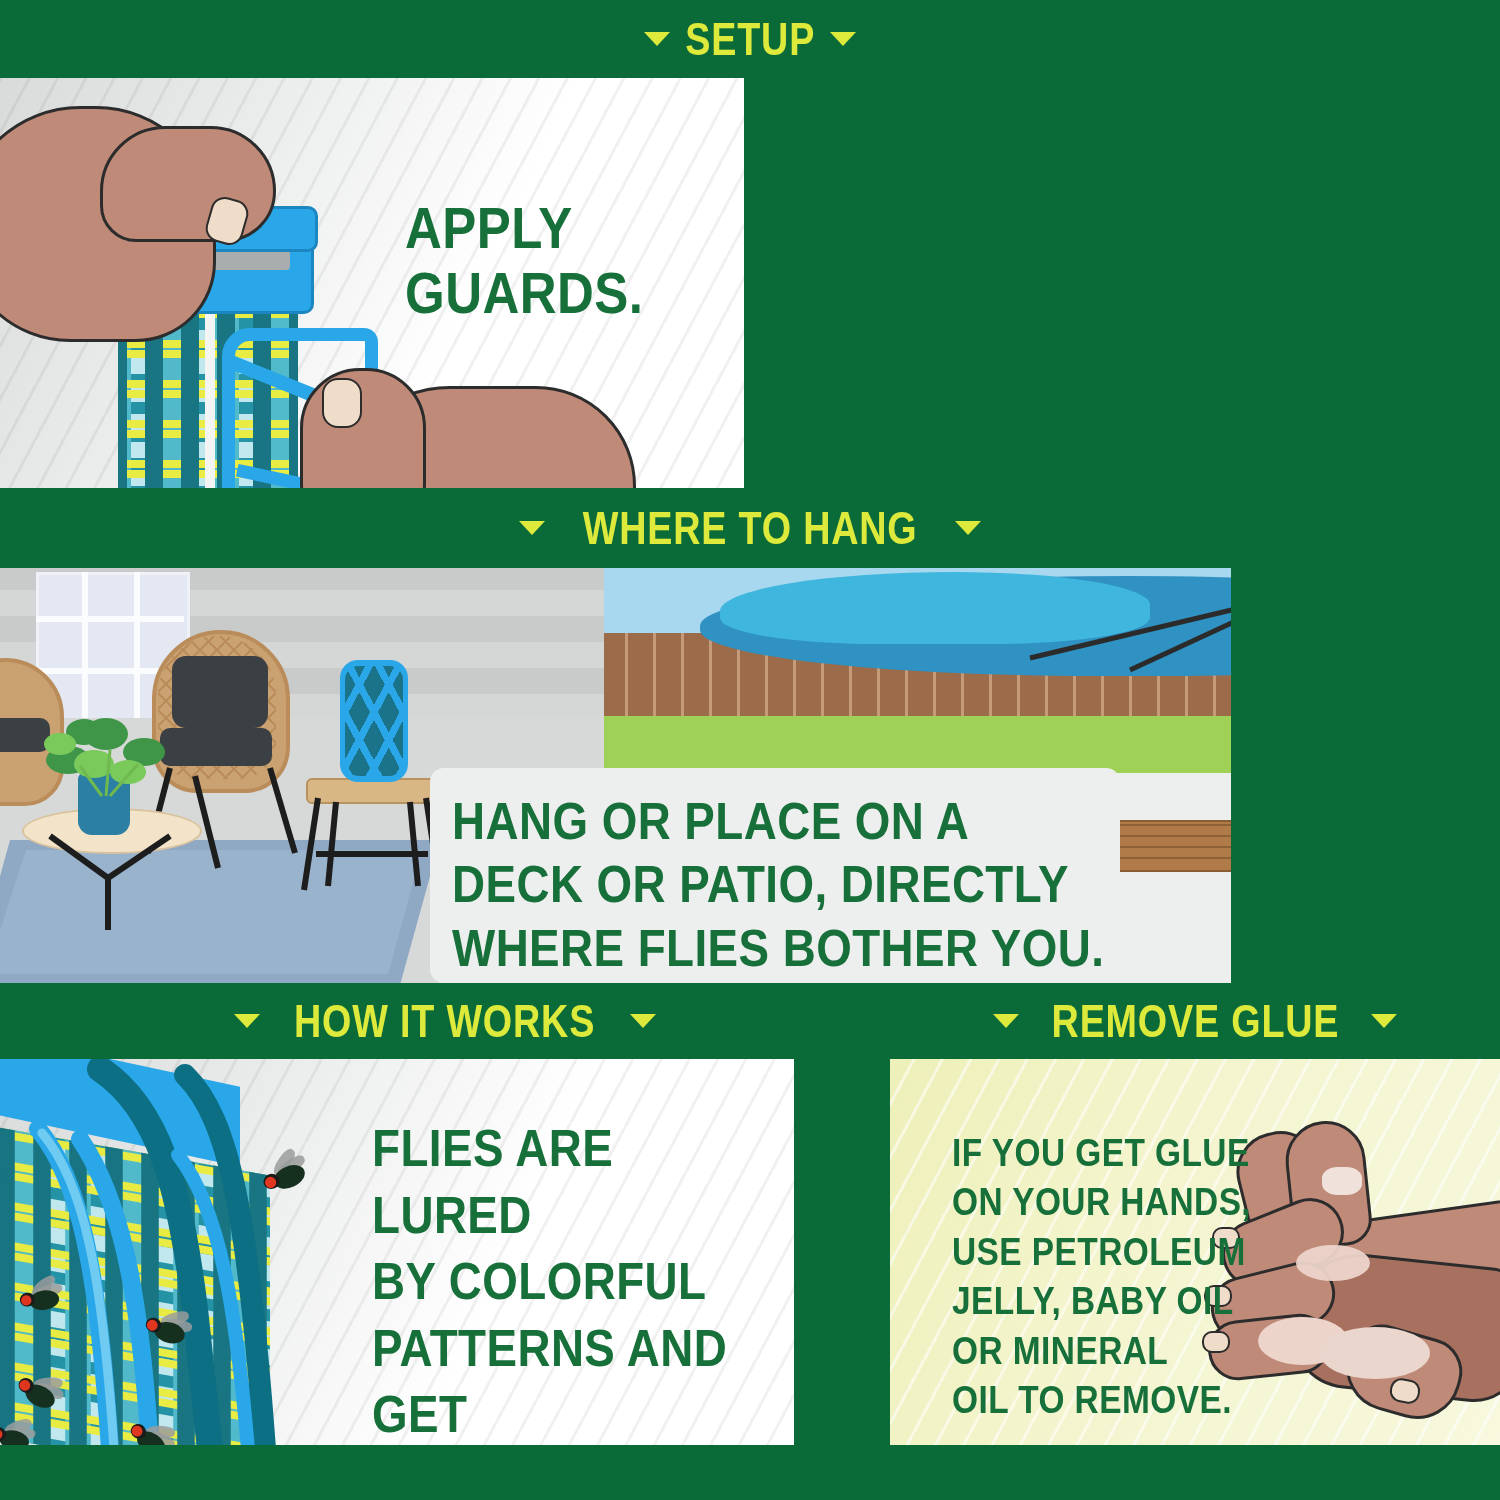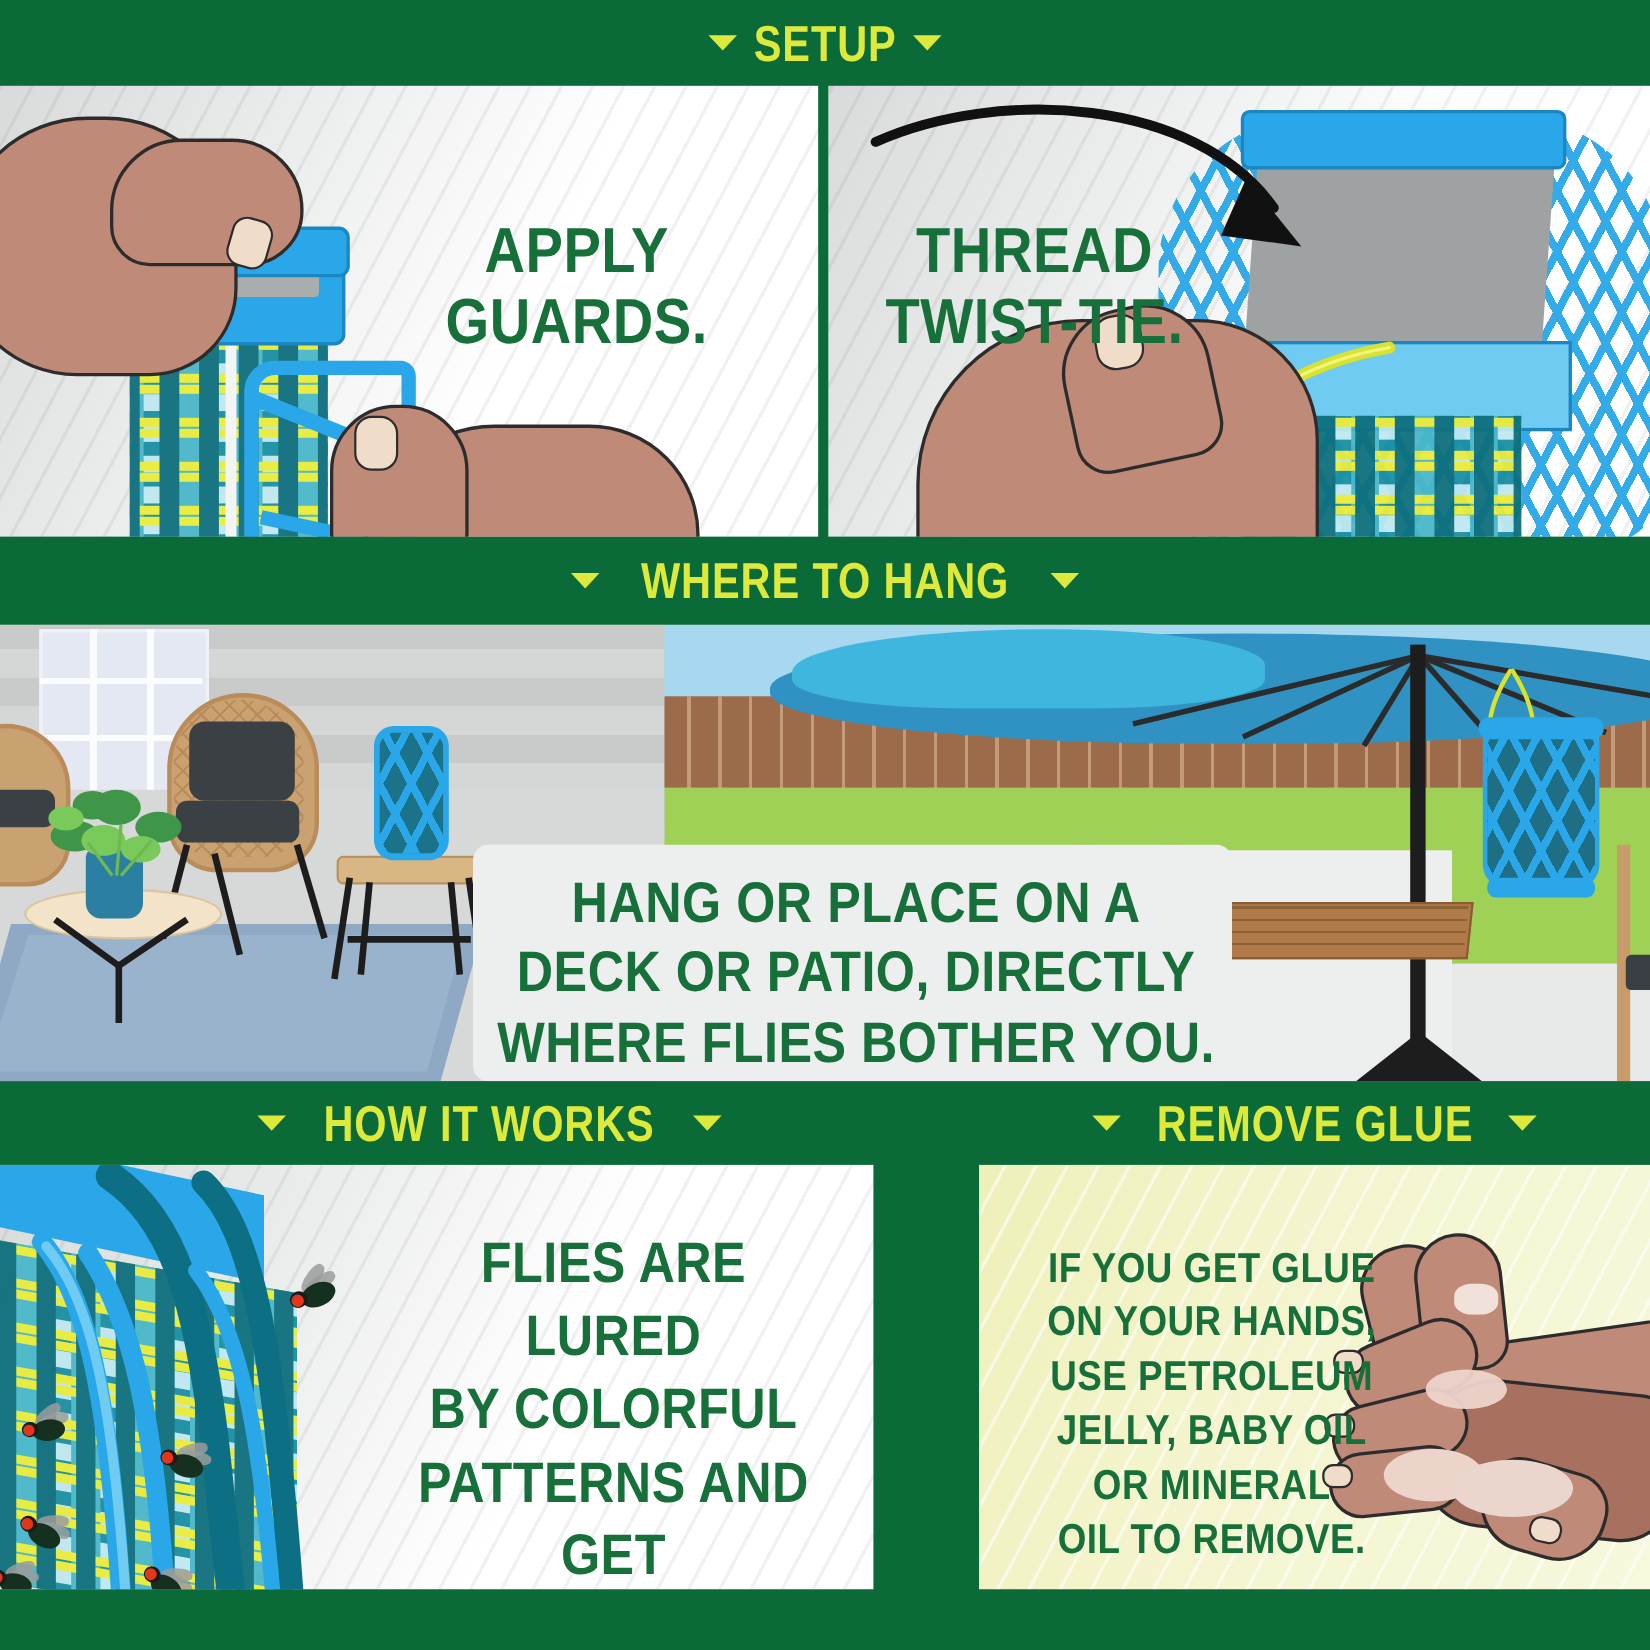--- a/index.html
+++ b/index.html
@@ -16,21 +16,21 @@
   .band-label{
     color:#ddea3c;font-family:"Liberation Sans",sans-serif;font-weight:bold;
     font-size:46px;letter-spacing:1px;line-height:1;
     transform:scaleX(.82);transform-origin:center;white-space:nowrap;
   }
   .tri{
     width:0;height:0;border-left:13px solid transparent;border-right:13px solid transparent;
     border-top:14px solid #ddea3c;flex:0 0 auto;
   }
   
-  .panel{position:absolute;overflow:hidden;text-align:center;}
+  .panel{position:absolute;overflow:hidden;}
   .hatch{
     position:absolute;inset:0;
     background:
       repeating-linear-gradient(-62deg,
         rgba(255,255,255,0) 0px, rgba(255,255,255,0) 22px,
         rgba(0,0,0,.055) 22px, rgba(0,0,0,.055) 25px);
   }
   .p-white{background:linear-gradient(115deg,#d9dada 0%,#eceded 32%,#ffffff 62%,#ffffff 100%);}
   .p-cream{background:linear-gradient(115deg,#eef0b9 0%,#f4f5cf 45%,#f7f8dd 100%);}
   .cap{
@@ -105,54 +105,28 @@
     <div class="abs skin" style="left:330px;top:308px;width:300px;height:200px;border-radius:120px 100px 40px 80px;border:3px solid #2c2c2c;"></div>
     <div class="abs skin" style="left:300px;top:290px;width:120px;height:150px;border-radius:60px 60px 40px 40px;border:3px solid #2c2c2c;"></div>
     <div class="abs" style="left:322px;top:300px;width:36px;height:46px;background:#f0ddc9;border-radius:16px;border:2px solid #2c2c2c;"></div>
 
     <div class="cap cap-lg" style="left:405px;top:118px;">APPLY
 GUARDS.</div>
   </div>
 
   <div class="abs" style="left:744px;top:78px;width:9px;height:410px;background:#0b6b38;"></div>
 
-  <div class="panel p-white" style="left:753px;top:78px;width:747px;height:410px;">
-    <div class="hatch"></div>
-
-    <div class="abs lattice" style="left:300px;top:28px;width:460px;height:390px;border-radius:140px 140px 60px 60px;opacity:.95;"></div>
-    <div class="abs" style="left:385px;top:30px;width:270px;height:230px;background:#9ea2a2;transform:skewX(-4deg);"></div>
-    <div class="abs blue" style="left:375px;top:22px;width:290px;height:48px;border-radius:8px;border:3px solid #1c86c0;"></div>
-    <div class="abs blue-l" style="left:370px;top:232px;width:300px;height:76px;border:3px solid #1c86c0;"></div>
-    <div class="abs pixpat" style="left:380px;top:300px;width:250px;height:115px;"></div>
-
-    <svg class="abs" style="left:180px;top:130px;" width="420" height="180" viewBox="0 0 420 180">
-      <path d="M200 170 C 215 150, 260 120, 330 108" stroke="#d8e22f" stroke-width="11" fill="none" stroke-linecap="round"></path>
-      <path d="M200 170 C 215 150, 260 120, 330 108" stroke="#f2f57a" stroke-width="3" fill="none" stroke-linecap="round"></path>
-    </svg>
-
-    <svg class="abs" style="left:35px;top:6px;" width="470" height="250" viewBox="0 0 470 250">
-      <path d="M8 45 C 120 -5, 300 5, 370 105" stroke="#111" stroke-width="9" fill="none" stroke-linecap="round"></path>
-      <polygon points="345,78 395,140 322,130" fill="#111"></polygon>
-    </svg>
-
-    <div class="abs skin" style="left:80px;top:212px;width:360px;height:250px;border-radius:150px 110px 20px 30px;border:3px solid #2c2c2c;"></div>
-    <div class="abs skin" style="left:215px;top:200px;width:130px;height:140px;border-radius:60px 60px 30px 30px;border:3px solid #2c2c2c;transform:rotate(-12deg);"></div>
-    <div class="abs" style="left:242px;top:208px;width:40px;height:46px;background:#f0ddc9;border-radius:18px;border:2px solid #2c2c2c;transform:rotate(-10deg);"></div>
-
-    <div class="cap cap-lg" style="left:52px;top:118px;">THREAD
-TWIST-TIE.</div>
-  </div>
 
   <div class="band" style="left:0;top:488px;width:1500px;height:80px;">
     <span class="tri"></span>
     <span class="band-label">WHERE TO HANG</span>
     <span class="tri"></span>
   </div>
 
-  <div class="panel" style="left:0;top:568px;width:1500px;height:415px;background:#e8e9e9;">
+  <div class="panel" style="left:0;top:568px;width:1231px;height:415px;background:#e8e9e9;">
 
     <div class="abs" style="left:600px;top:0;width:900px;height:415px;overflow:hidden;">
       <div class="abs" style="left:0;top:0;width:900px;height:72px;background:#a8d8ef;"></div>
       <div class="abs" style="left:0;top:65px;width:900px;height:85px;background:#9b6b4a;"></div>
       <div class="abs" style="left:0;top:65px;width:900px;height:85px;background:repeating-linear-gradient(90deg,transparent 0 25px,#c59a78 25px 28px);"></div>
       <div class="abs" style="left:0;top:148px;width:900px;height:160px;background:#9ed155;"></div>
       <div class="abs" style="left:0;top:205px;width:720px;height:210px;background:#edeeee;"></div>
 
       <div class="abs" style="left:100px;top:8px;width:860px;height:100px;background:#2f92c2;border-radius:50% 50% 46% 46%;"></div>
       <div class="abs" style="left:120px;top:4px;width:430px;height:72px;background:#3fb6dd;border-radius:60% 50% 40% 40%;"></div>

